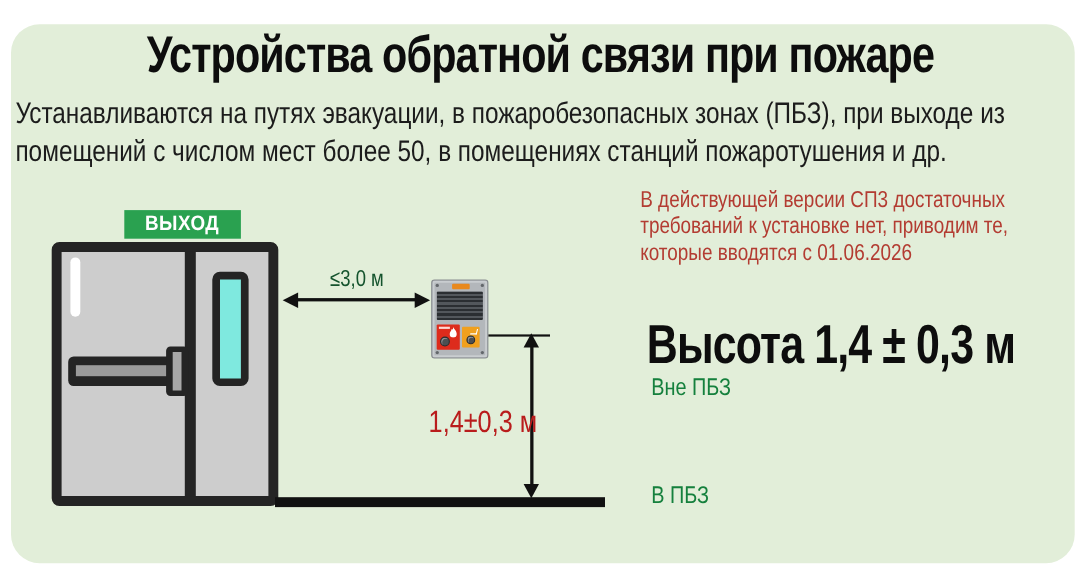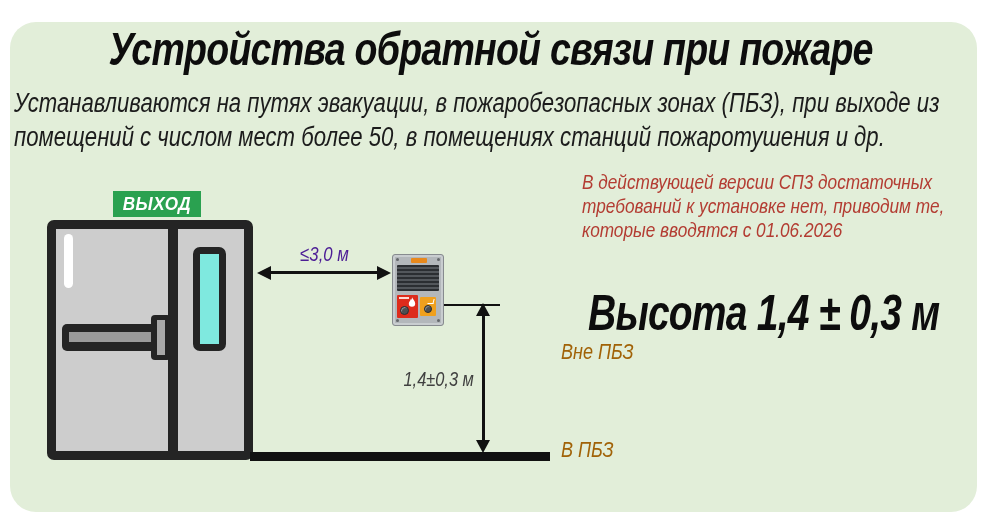--- a/index.html
+++ b/index.html
@@ -1,18 +1,18 @@
 <!DOCTYPE html>
 <html><head>
 <meta charset="utf-8">
 <style>
   html,body{margin:0;padding:0;background:#ffffff;}
   .canvas{
     position:relative;width:982px;height:518px;background:#ffffff;
-    font-family:"Liberation Sans",sans-serif;color:#141414;overflow:hidden;font-style:italic;
+    font-family:"Liberation Sans",sans-serif;color:#141414;overflow:hidden;
   }
   .panel{
     position:absolute;left:10px;top:22px;width:967px;height:490px;
     background:#e2eed9;border-radius:26px;
   }
   
   .cond{display:inline-block;transform:scaleX(0.82);transform-origin:0 50%;white-space:nowrap;}
   .cond-c{display:inline-block;transform:scaleX(0.80);transform-origin:50% 50%;white-space:nowrap;}
 
   .title-wrap{position:absolute;left:0;top:24px;width:982px;text-align:center;}
@@ -27,35 +27,35 @@
     background:#cdcdcd;border:9px solid #242424;border-radius:7px;box-sizing:border-box;}
   .door-divider{position:absolute;left:112px;top:0;width:10px;height:100%;background:#242424;}
   .door-highlight{position:absolute;left:8px;top:5px;width:9px;height:54px;background:#ffffff;border-radius:5px;}
   .door-window{position:absolute;left:137px;top:18px;width:33px;height:104px;
     background:#7fe9df;border:7px solid #242424;border-radius:7px;box-sizing:border-box;}
   .push-bar{position:absolute;left:6px;top:95px;width:98px;height:27px;background:#242424;border-radius:5px;}
   .push-bar-inner{position:absolute;left:7px;top:8px;right:8px;height:10px;background:#9a9a9a;}
   .push-mount{position:absolute;left:95px;top:86px;width:20px;height:45px;background:#242424;border-radius:4px;}
   .push-mount-inner{position:absolute;left:6px;top:5px;width:8px;height:35px;background:#a8a8a8;}
 
-  .exit-sign{position:absolute;left:113px;top:191px;width:88px;height:26px;background:#2aa150;
+  .exit-sign{position:absolute;left:113px;top:191px;width:106px;height:26px;background:#2aa150;
     display:flex;align-items:center;justify-content:center;}
   .exit-sign span{color:#ffffff;font-weight:700;font-size:19px;letter-spacing:0.5px;
     display:inline-block;transform:scaleX(0.9);}
 
   .floor{position:absolute;left:250px;top:452px;width:300px;height:9px;background:#111111;}
 
   
   .h-arrow{position:absolute;left:257px;top:266px;width:134px;height:14px;}
   .h-arrow .line{position:absolute;left:10px;right:10px;top:5px;height:3px;background:#111;}
   .h-arrow .head-l{position:absolute;left:0;top:0;width:0;height:0;
     border-top:7px solid transparent;border-bottom:7px solid transparent;border-right:14px solid #111;}
   .h-arrow .head-r{position:absolute;right:0;top:0;width:0;height:0;
     border-top:7px solid transparent;border-bottom:7px solid transparent;border-left:14px solid #111;}
-  .h-label{position:absolute;left:252px;top:242px;width:144px;text-align:center;font-size:21px;color:#4c1d95;}
+  .h-label{position:absolute;left:252px;top:242px;width:144px;text-align:center;font-size:21px;color:#14532d;}
 
   
   .device{position:absolute;left:392px;top:254px;width:52px;height:72px;
     background:#b3b7bb;border:1px solid #878b8f;border-radius:3px;box-sizing:border-box;
     box-shadow:inset 0 0 0 2px #c9cdd0;}
   .device-label{position:absolute;left:18px;top:3px;width:16px;height:5px;background:#e8891d;border-radius:1px;}
   .device-grille{position:absolute;left:4px;top:10px;right:4px;height:26px;background:#43474c;
     background-image:repeating-linear-gradient(#2b2e32 0 2px,#53575c 2px 4px);border-radius:1px;}
   .btn-fire{position:absolute;left:4px;top:40px;width:21px;height:23px;background:#dd2b1c;border-radius:1px;}
   .btn-fire .txt{position:absolute;left:2px;top:2px;width:10px;height:2px;background:#ffd9d4;}
@@ -71,28 +71,28 @@
 
   .connector{position:absolute;left:444px;top:304px;width:56px;height:2px;background:#111;}
 
   
   .v-arrow{position:absolute;left:476px;top:303px;width:14px;height:150px;}
   .v-arrow .line{position:absolute;left:5.5px;top:10px;bottom:10px;width:3px;background:#111;}
   .v-arrow .head-t{position:absolute;top:0;left:0;width:0;height:0;
     border-left:7px solid transparent;border-right:7px solid transparent;border-bottom:13px solid #111;}
   .v-arrow .head-b{position:absolute;bottom:0;left:0;width:0;height:0;
     border-left:7px solid transparent;border-right:7px solid transparent;border-top:13px solid #111;}
-  .v-label{position:absolute;left:368px;top:368px;width:106px;text-align:right;font-size:20px;color:#404040;}
+  .v-label{position:absolute;left:368px;top:368px;width:106px;text-align:right;font-size:28px;color:#b91c1c;}
   .v-label .cond{transform-origin:100% 50%;}
 
   
   .spec-value{position:absolute;left:588px;font-size:50px;line-height:50px;font-weight:700;
     letter-spacing:-1px;color:#0d0d0d;}
   .spec-value .cond{transform:scaleX(0.78);}
-  .spec-caption{position:absolute;left:561px;font-size:22px;line-height:24px;color:#a16207;}
+  .spec-caption{position:absolute;left:592px;font-size:22px;line-height:24px;color:#15803d;}
   .v1{top:288px;} .c1{top:340px;} .v2{top:376px;} .c2{top:427px;margin-top:11px;}
 </style>
 </head>
 <body>
 
 <div class="canvas">
   <div class="panel"></div>
 
   <div class="title-wrap">
     <span class="title cond-c">Устройства обратной связи при пожаре</span>

